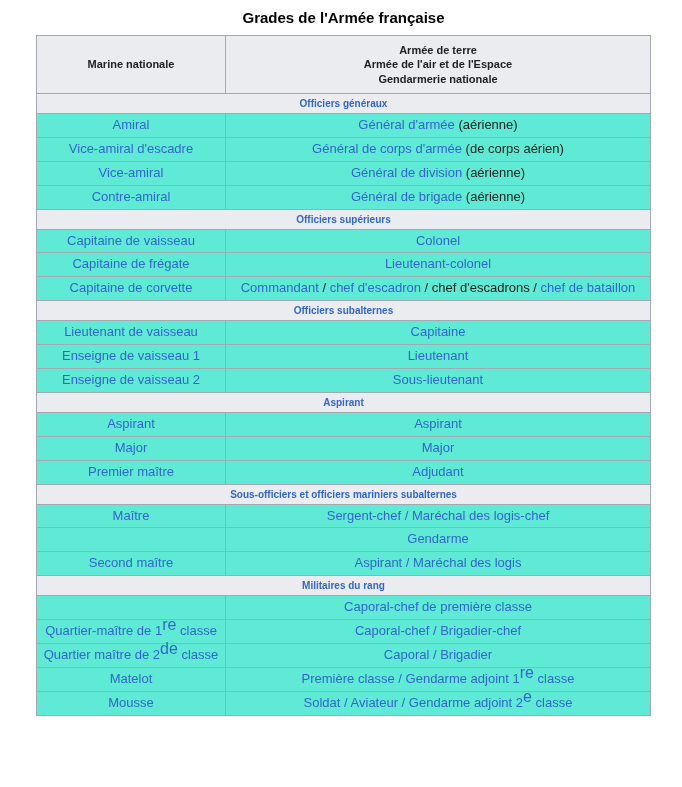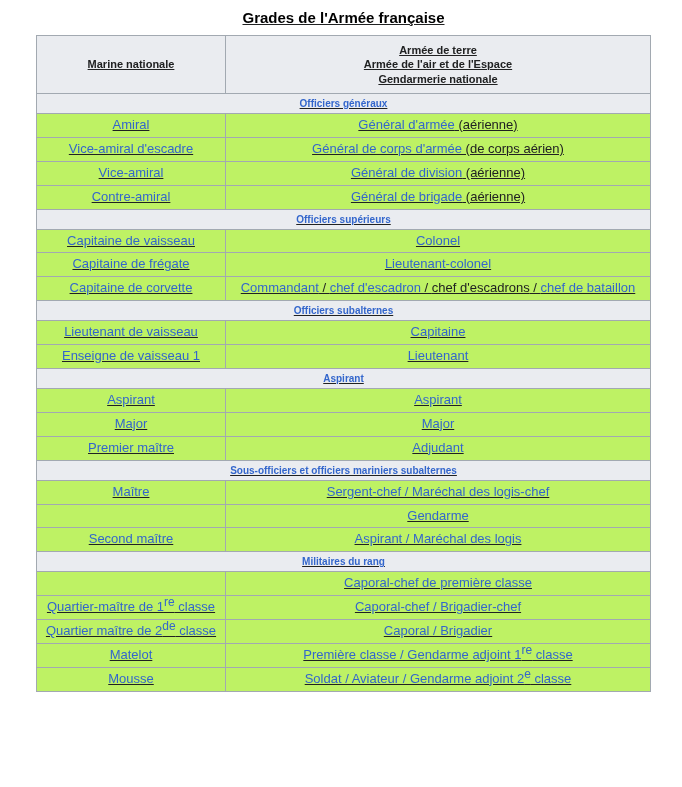--- a/index.html
+++ b/index.html
@@ -7,21 +7,20 @@
     padding: 0;
     background: #ffffff;
     font-family: "Liberation Sans", sans-serif;
     color: #202122;
   }
   #page {
     width: 682px;
     height: 787px;
     position: relative;
     background: #ffffff;
-    text-decoration: underline;
   }
   .title {
     width: 615px;
     margin: 0 0 0 36px;
     padding-top: 9px;
     padding-bottom: 9px;
     text-align: center;
     font-size: 15px;
     font-weight: bold;
     color: #000000;
@@ -49,30 +48,30 @@
   }
   th.section-row {
     background: #eaecf0;
     font-size: 10px;
     padding: 3px 6px;
   }
   th.section-row a {
     font-weight: bold;
   }
   td.rank-cell {
-    background: #bef264;
+    background: #5eead4;
     height: 16px;
   }
   a {
     color: #3366cc;
     text-decoration: none;
     cursor: pointer;
   }
   sup {
-    font-size: 12px;
+    font-size: 16px;
     line-height: 0;
   }
   .plain { color: #202122; }
 </style>
 </head>
 <body>
 
 <div id="page">
   <div class="title">Grades de l'Armée française</div>
   <table class="ranks">
@@ -130,20 +129,24 @@
         </tr>
         <tr>
           <td class="rank-cell"><a href="#" class="rank-link">Lieutenant de vaisseau</a></td>
           <td class="rank-cell"><a href="#" class="rank-link">Capitaine</a></td>
         </tr>
         <tr>
           <td class="rank-cell"><a href="#" class="rank-link">Enseigne de vaisseau 1</a></td>
           <td class="rank-cell"><a href="#" class="rank-link">Lieutenant</a></td>
         </tr>
         <tr>
+          <td class="rank-cell"><a href="#" class="rank-link">Enseigne de vaisseau 2</a></td>
+          <td class="rank-cell"><a href="#" class="rank-link">Sous-lieutenant</a></td>
+        </tr>
+        <tr>
           <th class="section-row" colspan="2"><a href="#">Aspirant</a></th>
         </tr>
         <tr>
           <td class="rank-cell"><a href="#" class="rank-link">Aspirant</a></td>
           <td class="rank-cell"><a href="#" class="rank-link">Aspirant</a></td>
         </tr>
         <tr>
           <td class="rank-cell"><a href="#" class="rank-link">Major</a></td>
           <td class="rank-cell"><a href="#" class="rank-link">Major</a></td>
         </tr>

